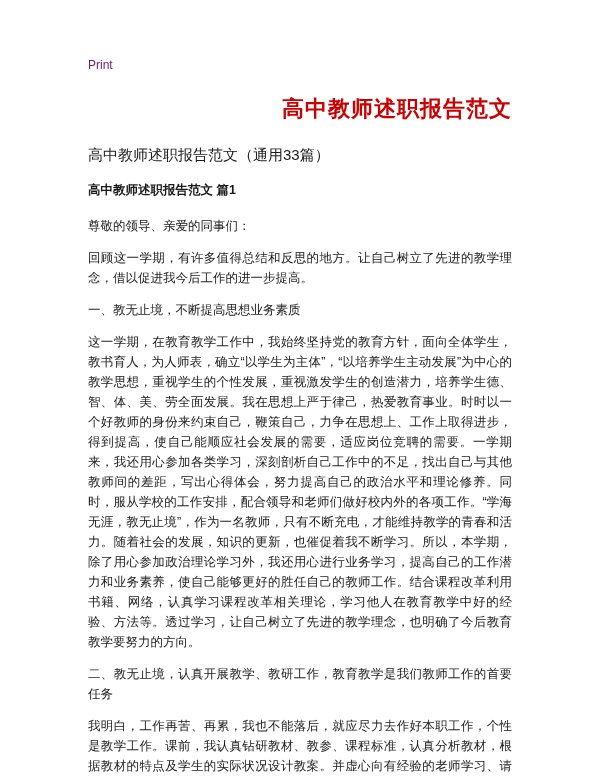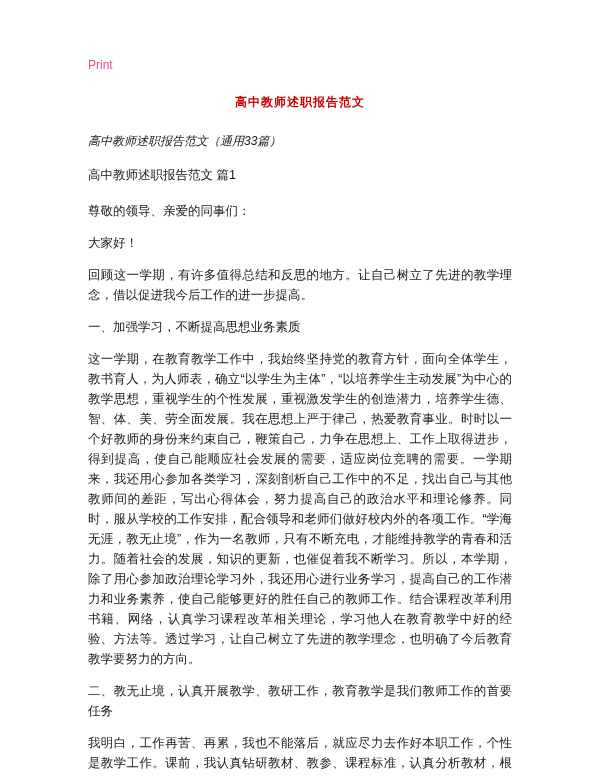--- a/index.html
+++ b/index.html
@@ -15,41 +15,40 @@
       font-family: "Liberation Sans", "DejaVu Sans", sans-serif;
       color: #1a1a1a;
     }
     .page {
       width: 424px;
       margin: 0 88px;
       padding-top: 58px;
     }
     .print-link {
       font-size: 12px;
-      color: #ec4899;
+      color: #701a75;
       margin: 0 12px 22px 0;
       cursor: pointer;
       width: -moz-fit-content;
       width: fit-content;
     }
     .title {
-      font-size: 12px;
+      font-size: 22px;
       font-weight: bold;
-      text-align: center;
+      text-align: right;
       margin: 0 0 22px 0;
       letter-spacing: 1px;
     }
     .subtitle {
-      font-size: 12px;
+      font-size: 15px;
       margin: 8px 0 17px 0;
-      font-style: italic;
     }
     .section-heading {
       font-size: 12.5px;
-      font-weight: normal;
+      font-weight: bold;
       margin: 0 0 17px 0;
     }
     .para {
       font-size: 12.5px;
       line-height: 20px;
       margin: 12px 0 12px 0;
       text-align: justify;
       word-break: break-all;
     }
   </style>
@@ -62,25 +61,24 @@
 
   <h1 class="title" style="color: rgb(204, 0, 0);">高中教师述职报告范文</h1>
 
   <p class="subtitle">高中教师述职报告范文（通用33篇）</p>
 
   <p class="section-heading">高中教师述职报告范文 篇1</p>
 
   <div>
     <p class="para">尊敬的领导、亲爱的同事们：</p>
 
-    <p class="para">大家好！</p>
 
     <p class="para">回顾这一学期，有许多值得总结和反思的地方。让自己树立了先进的教学理念，借以促进我今后工作的进一步提高。</p>
 
-    <p class="para">一、加强学习，不断提高思想业务素质</p>
+    <p class="para">一、教无止境，不断提高思想业务素质</p>
 
     <p class="para">这一学期，在教育教学工作中，我始终坚持党的教育方针，面向全体学生，教书育人，为人师表，确立“以学生为主体”，“以培养学生主动发展”为中心的教学思想，重视学生的个性发展，重视激发学生的创造潜力，培养学生德、智、体、美、劳全面发展。我在思想上严于律己，热爱教育事业。时时以一个好教师的身份来约束自己，鞭策自己，力争在思想上、工作上取得进步，得到提高，使自己能顺应社会发展的需要，适应岗位竞聘的需要。一学期来，我还用心参加各类学习，深刻剖析自己工作中的不足，找出自己与其他教师间的差距，写出心得体会，努力提高自己的政治水平和理论修养。同时，服从学校的工作安排，配合领导和老师们做好校内外的各项工作。“学海无涯，教无止境”，作为一名教师，只有不断充电，才能维持教学的青春和活力。随着社会的发展，知识的更新，也催促着我不断学习。所以，本学期，除了用心参加政治理论学习外，我还用心进行业务学习，提高自己的工作潜力和业务素养，使自己能够更好的胜任自己的教师工作。结合课程改革利用书籍、网络，认真学习课程改革相关理论，学习他人在教育教学中好的经验、方法等。透过学习，让自己树立了先进的教学理念，也明确了今后教育教学要努力的方向。</p>
 
     <p class="para">二、教无止境，认真开展教学、教研工作，教育教学是我们教师工作的首要任务</p>
 
     <p class="para">我明白，工作再苦、再累，我也不能落后，就应尽力去作好本职工作，个性是教学工作。课前，我认真钻研教材、教参、课程标准，认真分析教材，根据教材的特点及学生的实际状况设计教案。并虚心向有经验的老师学习、请教。力求吃透教材，找准重点、难点。课堂上，我努力将所学的课程理念应用到课堂教学与教育实践中，用心利用远程教育资源，运用课件上课，运用多种教学方法，从学生的实际出发，注意调动学生学习的用心性和创造性思维，力求用活教材，实践新理念，增加课堂教学的吸引力，增强学生学习的兴趣和学习主动性。力求让我的数学教学更具特色，构成自己独具风格的教学模式，更好地体现素质教育的要求，提高教学</p>
   </div>
 
 </div>
 

